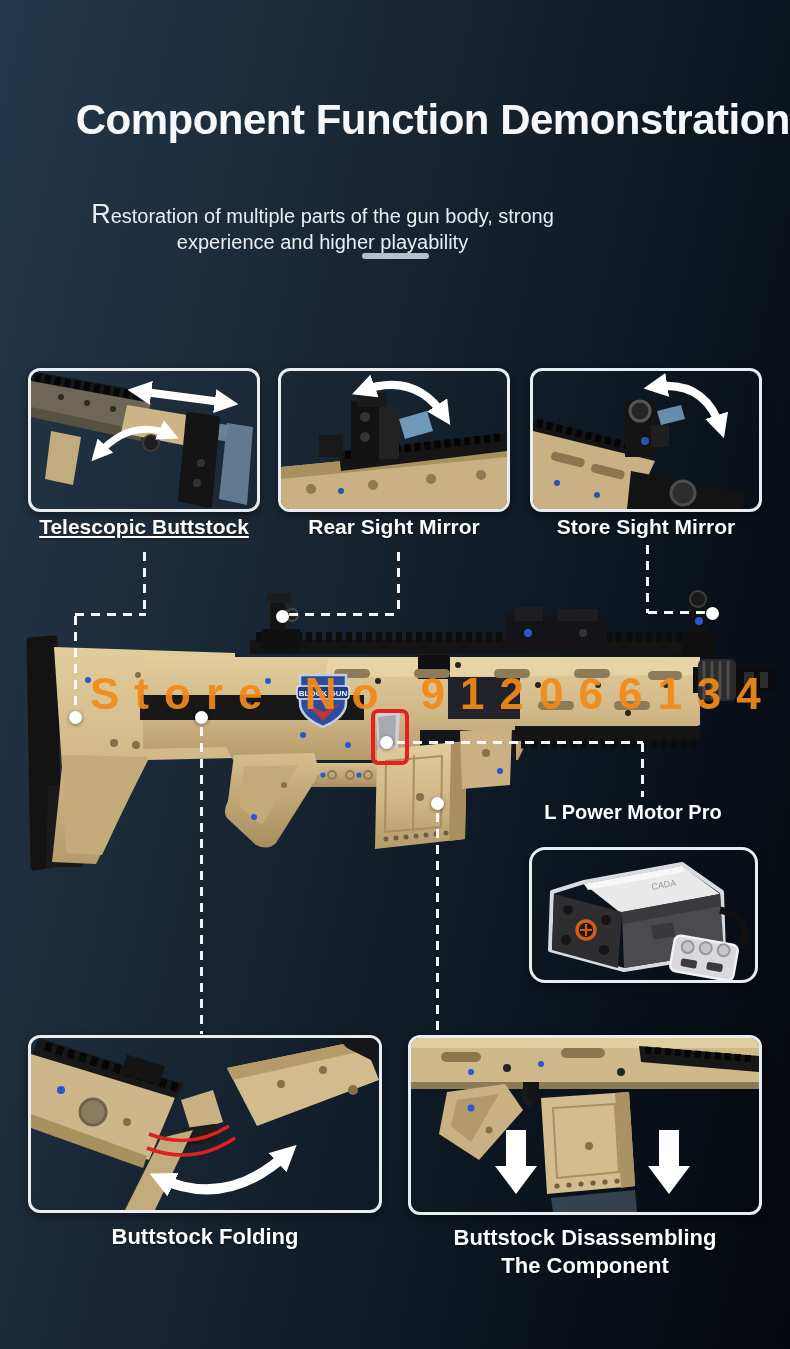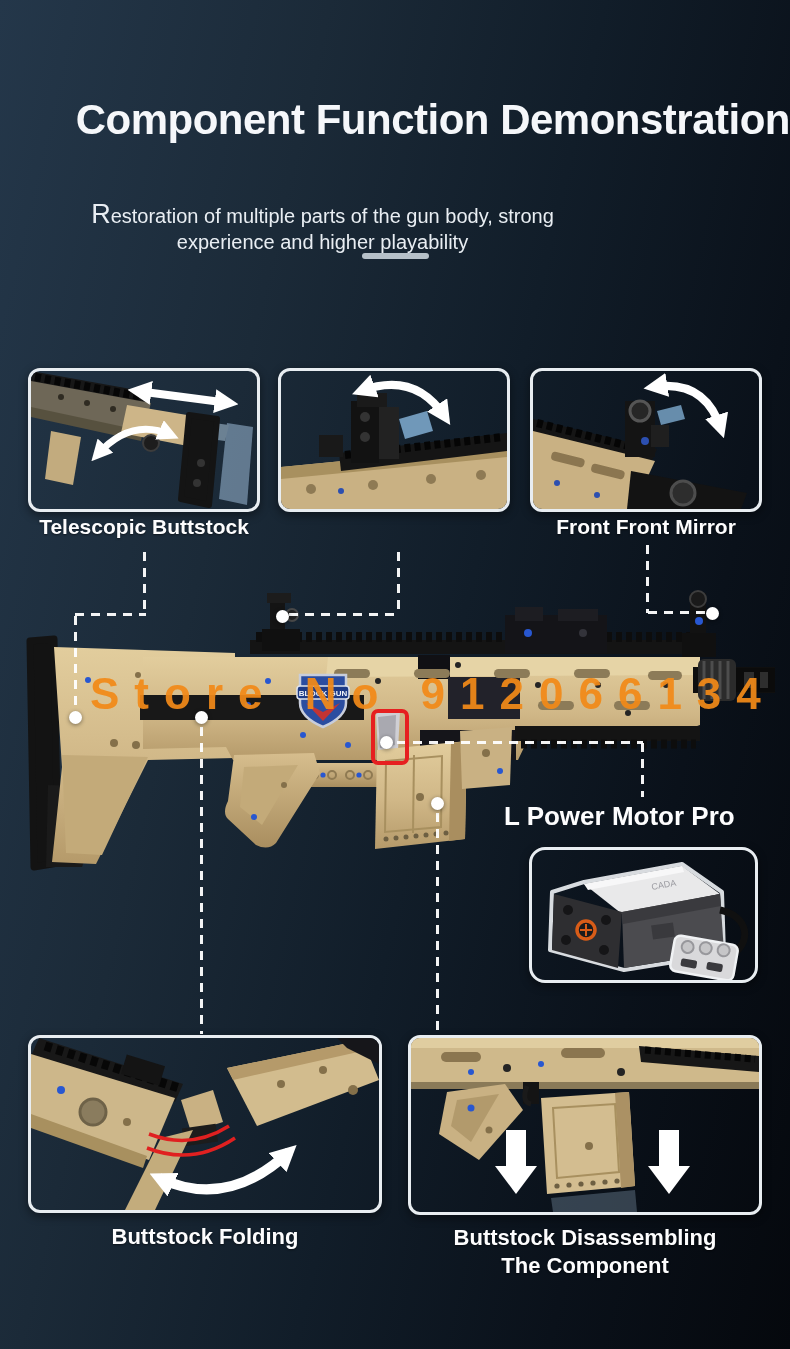--- a/index.html
+++ b/index.html
@@ -11,21 +11,21 @@
   .abs{position:absolute;}
   
   .main-title{
     left:0;top:96px;width:790px;text-align:right;color:#f5f7fa;
     font-size:42px;font-weight:bold;letter-spacing:-.5px;white-space:nowrap;
   }
   .subtitle{left:0;top:189px;width:645px;text-align:center;color:#e9eef3;font-size:20px;line-height:26px;margin-top:12px;}
   .subtitle .l1::first-letter{font-size:27px;}
   .divider{left:362px;top:253px;width:67px;height:6px;border-radius:3px;background:#b6c0c8;}
   .panel-label{color:#fdfdfe;font-weight:bold;font-size:21px;text-align:center;white-space:nowrap;text-shadow:0 1px 2px rgba(0,0,0,.5);}
-  .motor-label{left:504px;top:801px;width:280px;color:#fdfdfe;font-weight:bold;font-size:26px;white-space:nowrap;}
+  .motor-label{left:493px;top:801px;width:280px;text-align:center;color:#fdfdfe;font-weight:bold;font-size:20px;white-space:nowrap;}
   .watermark{
     left:90px;top:669px;color:#f28a18;font-size:44px;font-weight:600;
     letter-spacing:15px;white-space:nowrap;opacity:.93;z-index:40;
   }
   
   .photo-panel{
     border:3px solid #e8edf1;border-radius:12px;overflow:hidden;
     background:linear-gradient(180deg,#458a2 0%,#3c86d0 18%,#2d72c0 55%,#1c55a2 100%);
     box-shadow:0 3px 10px rgba(0,0,0,.45);
   }
@@ -76,21 +76,21 @@
 
       <polygon points="158,44 186,48 178,134 150,128" fill="#141414" stroke="#141414" stroke-width="6" stroke-linejoin="round"></polygon>
       <circle cx="166" cy="112" r="4" fill="#333"></circle>
         <circle cx="170" cy="92" r="4" fill="#333"></circle>
       <circle cx="120" cy="72" r="8" fill="#1d1d1d" stroke="#3c3c3c" stroke-width="2"></circle>
 
       <line x1="106" y1="20" x2="198" y2="32" stroke="#fff" stroke-width="8" marker-start="url(#ah1)" marker-end="url(#ah1)"></line>
       <path d="M 66,84 Q 100,46 140,64" fill="none" stroke="#fff" stroke-width="7" marker-start="url(#ah1)" marker-end="url(#ah1)"></path>
     </svg>
   </div>
-  <div class="abs panel-label" style="left:28px;top:515px;width:232px;">Telescopic Buttstock</div>
+  <div class="abs panel-label" style="left:28px;top:515px;width:232px;text-decoration:underline;">Telescopic Buttstock</div>
 
   <div class="abs photo-panel" style="left:278px;top:368px;width:226px;height:138px;">
     <svg width="226" height="138" viewBox="0 0 226 138">
       <defs>
         <marker id="ah2" viewBox="0 0 10 10" refX="6" refY="5" markerWidth="3" markerHeight="3" orient="auto-start-reverse">
           <path d="M0,0 L10,5 L0,10 z" fill="#fff"></path>
         </marker>
       </defs>
 
       <g>
@@ -113,20 +113,21 @@
         <rect x="98" y="36" width="20" height="52" fill="#222"></rect>
         <rect x="76" y="22" width="30" height="14" fill="#1a1a1a"></rect>
         <circle cx="84" cy="46" r="5" fill="#333"></circle>
           <circle cx="84" cy="66" r="5" fill="#333"></circle>
         <rect x="38" y="64" width="24" height="22" fill="#191919"></rect>
       </g>
       <polygon points="118,48 146,40 152,60 124,68" fill="#8fc0e8" opacity=".75"></polygon>
       <path d="M 80,20 Q 134,0 164,46" fill="none" stroke="#fff" stroke-width="8" marker-start="url(#ah2)" marker-end="url(#ah2)"></path>
     </svg>
   </div>
+  <div class="abs panel-label" style="left:278px;top:515px;width:232px;">Rear Sight Mirror</div>
 
   <div class="abs photo-panel" style="left:530px;top:368px;width:226px;height:138px;">
     <svg width="226" height="138" viewBox="0 0 226 138">
       <defs>
         <marker id="ah3" viewBox="0 0 10 10" refX="6" refY="5" markerWidth="3" markerHeight="3" orient="auto-start-reverse">
           <path d="M0,0 L10,5 L0,10 z" fill="#fff"></path>
         </marker>
       </defs>
 
       <g>
@@ -147,21 +148,21 @@
       <g>
         <rect x="92" y="30" width="30" height="56" fill="#141414"></rect>
         <circle cx="107" cy="40" r="10" fill="#262626" stroke="#555" stroke-width="3"></circle>
         <rect x="118" y="54" width="18" height="22" fill="#1f1f1f"></rect>
         <polygon points="124,40 148,34 152,48 128,54" fill="#8fc0e8" opacity=".7"></polygon>
         <circle cx="112" cy="70" r="4" fill="#2c4fb0"></circle>
       </g>
       <path d="M 120,16 Q 172,8 188,58" fill="none" stroke="#fff" stroke-width="8" marker-start="url(#ah3)" marker-end="url(#ah3)"></path>
     </svg>
   </div>
-  <div class="abs panel-label" style="left:530px;top:515px;width:232px;">Front Front Mirror</div>
+  <div class="abs panel-label" style="left:530px;top:515px;width:232px;">Store Sight Mirror</div>
 
   <svg class="abs" style="left:18px;top:585px;z-index:10;" width="764" height="365" viewBox="0 0 764 365">
     <defs>
       <linearGradient id="gtan" x1="0" y1="0" x2="0" y2="1">
         <stop offset="0" stop-color="#e2cd9d"></stop>
           <stop offset=".55" stop-color="#d0b787"></stop>
           <stop offset="1" stop-color="#b59a6a"></stop>
       </linearGradient>
       <linearGradient id="gtan2" x1="0" y1="0" x2="0" y2="1">
         <stop offset="0" stop-color="#d6bd8d"></stop>

